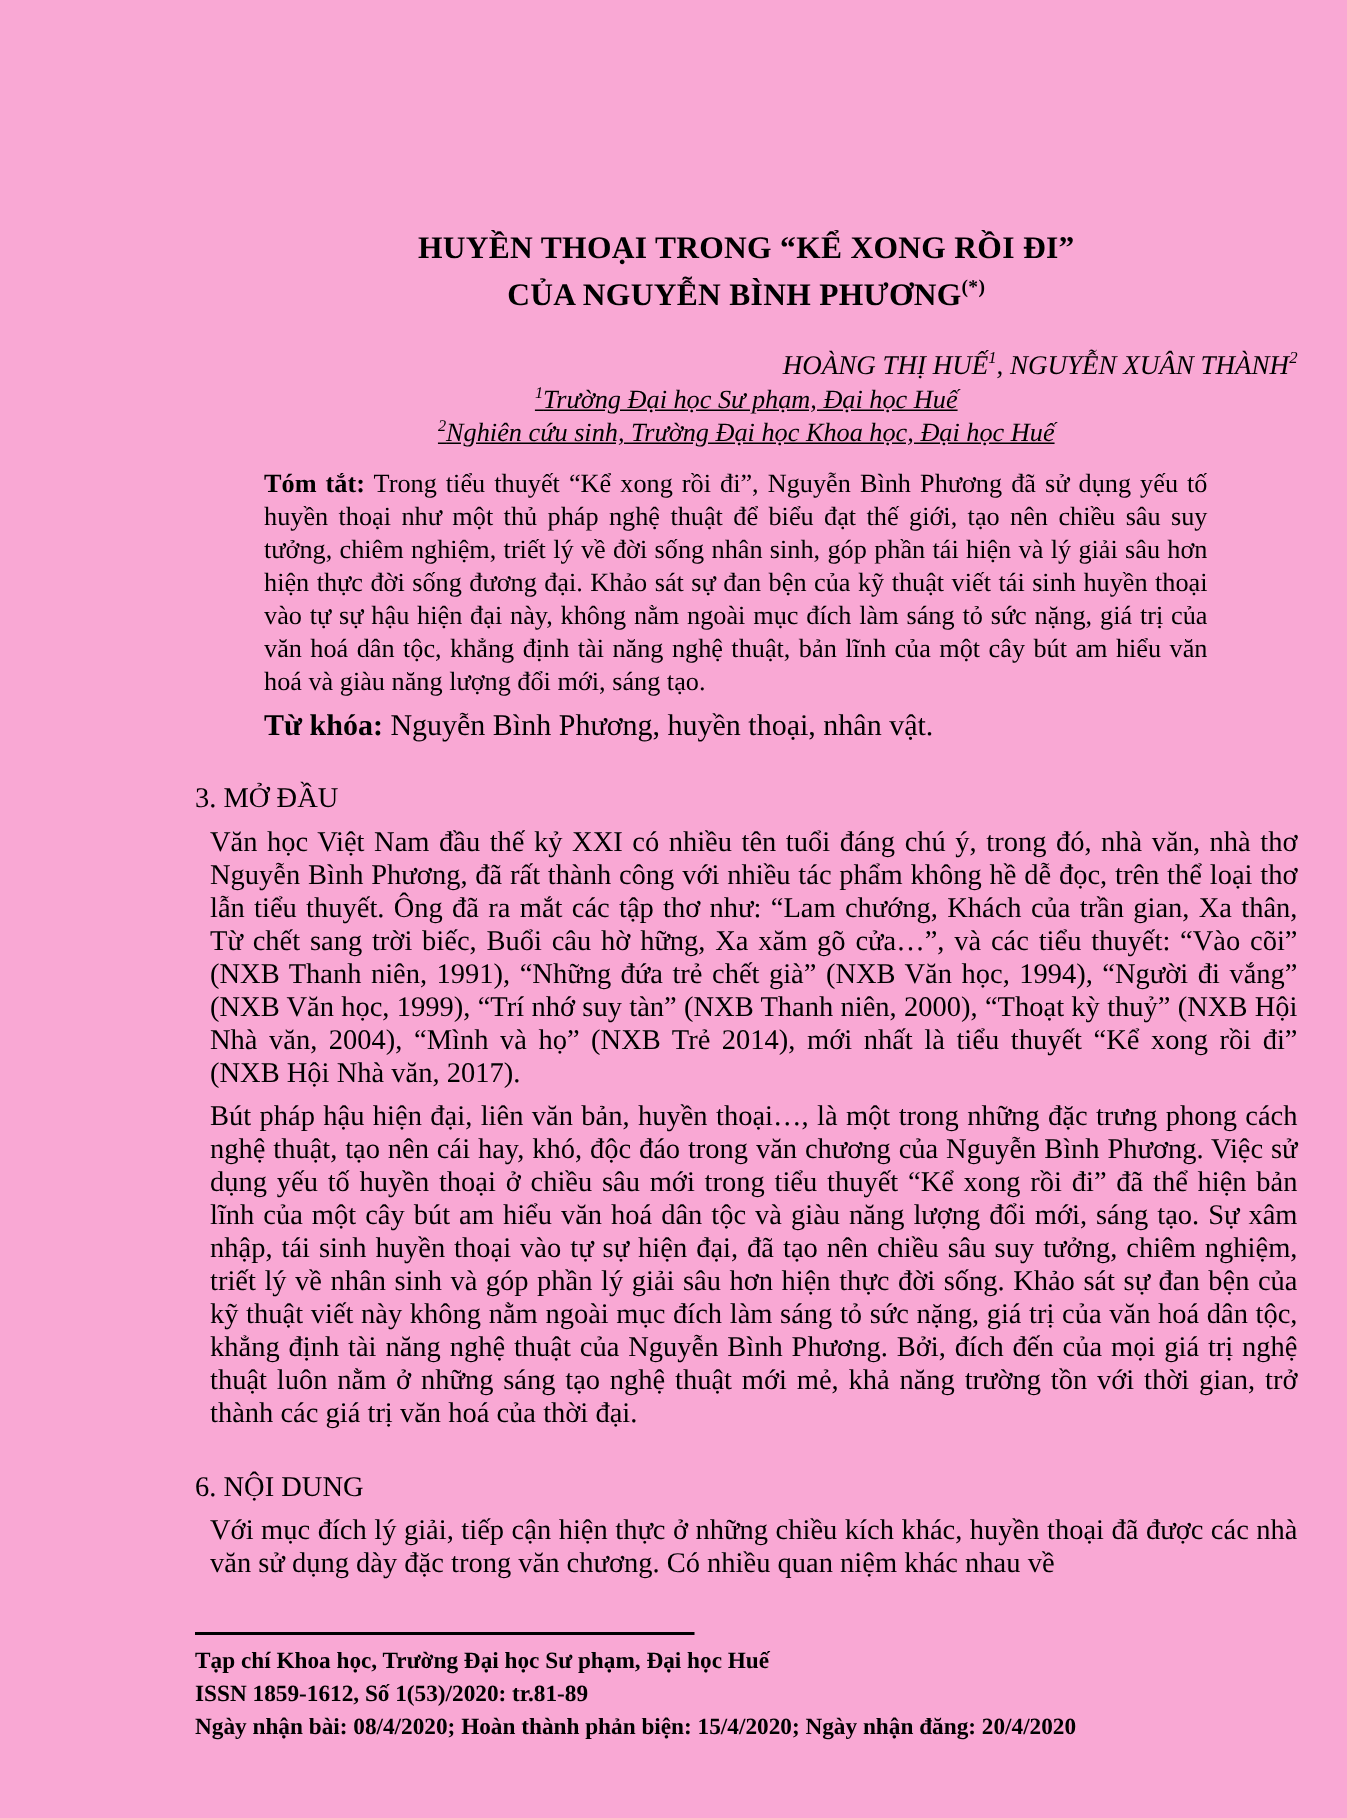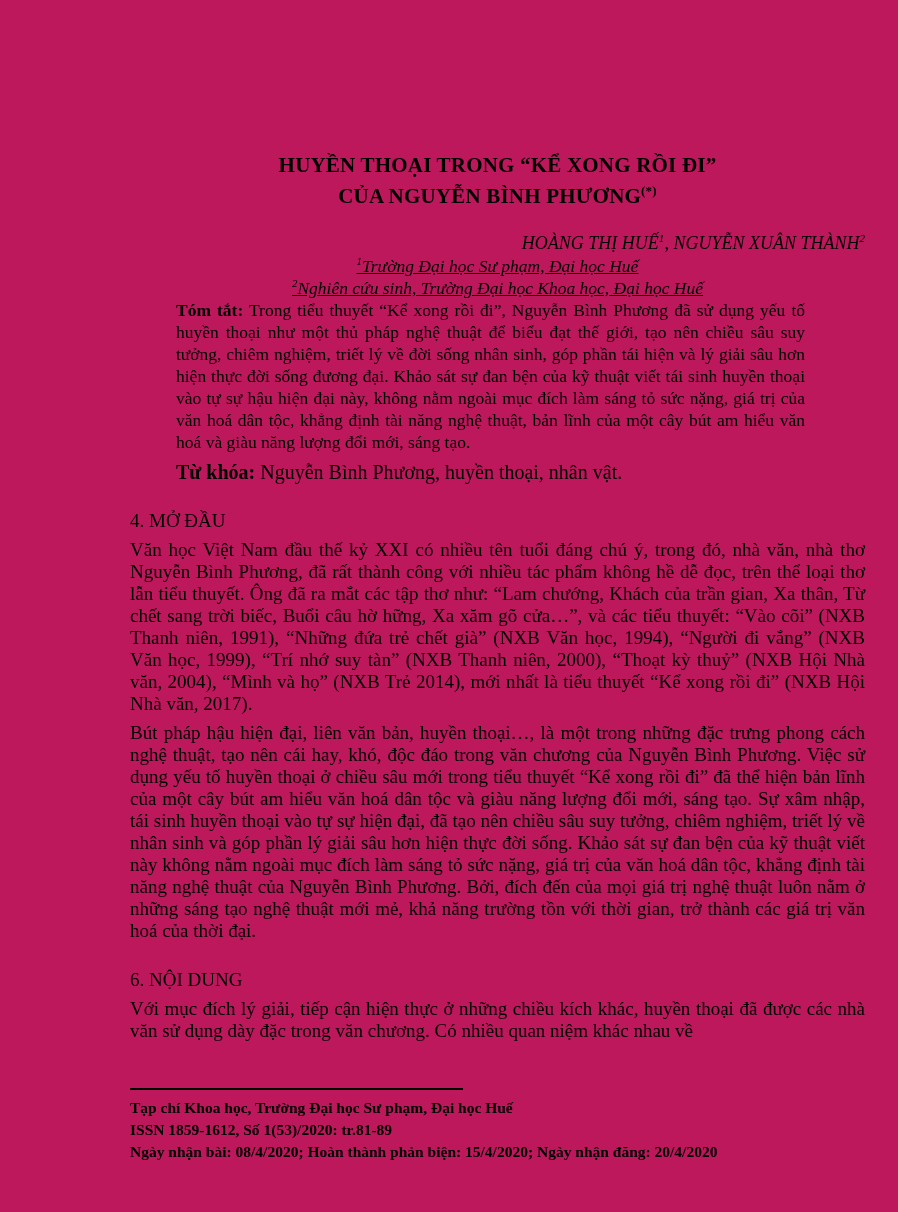--- a/index.html
+++ b/index.html
@@ -1,20 +1,20 @@
 <!DOCTYPE html>
 <html><head>
 <meta charset="utf-8">
 <style>
   html, body { margin: 0; padding: 0; background: #ffffff; }
   .page {
     position: relative;
     width: 898px;
     height: 1212px;
-    background: #be185d;
+    background: #f9a8d4;
     color: #000000;
     font-family: "Liberation Serif", "DejaVu Serif", serif;
     overflow: hidden;
   }
   .content {
     position: absolute;
     left: 130px;
     top: 0;
     width: 735px;
     padding-top: 150px;
@@ -35,40 +35,40 @@
     line-height: 23px;
   }
   .affil {
     text-align: center;
     font-style: italic;
     font-size: 17.5px;
     line-height: 22px;
     text-decoration: underline;
   }
   .abstract {
-    margin: 0 60px 0 46px;
+    margin: 12px 60px 0 46px;
     text-align: justify;
     font-size: 17.5px;
     line-height: 22px;
   }
   .keywords {
     margin: 8px 60px 0 46px;
     text-align: justify;
     font-size: 20px;
     line-height: 22px;
   }
   .b { font-weight: bold; }
   h2.heading {
     margin: 26px 0 0 0;
     font-size: 19px;
     font-weight: normal;
     line-height: 23px;
   }
   p.para {
-    margin: 7px 0 0 0;
+    margin: 7px 0 0 10px;
     text-align: justify;
     font-size: 19px;
     line-height: 22px;
   }
   .footnote {
     position: absolute;
     left: 130px;
     top: 1088px;
     width: 735px;
     font-size: 15.5px;
@@ -100,21 +100,21 @@
     <div class="abstract">
       <span class="b">Tóm tắt:</span>
       <span>Trong tiểu thuyết “Kể xong rồi đi”, Nguyễn Bình Phương đã sử dụng yếu tố huyền thoại như một thủ pháp nghệ thuật để biểu đạt thế giới, tạo nên chiều sâu suy tưởng, chiêm nghiệm, triết lý về đời sống nhân sinh, góp phần tái hiện và lý giải sâu hơn hiện thực đời sống đương đại. Khảo sát sự đan bện của kỹ thuật viết tái sinh huyền thoại vào tự sự hậu hiện đại này, không nằm ngoài mục đích làm sáng tỏ sức nặng, giá trị của văn hoá dân tộc, khẳng định tài năng nghệ thuật, bản lĩnh của một cây bút am hiểu văn hoá và giàu năng lượng đổi mới, sáng tạo.</span>
     </div>
 
     <div class="keywords">
       <span class="b">Từ khóa:</span>
       <span>Nguyễn Bình Phương, huyền thoại, nhân vật.</span>
     </div>
 
-    <h2 class="heading">4. MỞ ĐẦU</h2>
+    <h2 class="heading">3. MỞ ĐẦU</h2>
     <p class="para">Văn học Việt Nam đầu thế kỷ XXI có nhiều tên tuổi đáng chú ý, trong đó, nhà văn, nhà thơ Nguyễn Bình Phương, đã rất thành công với nhiều tác phẩm không hề dễ đọc, trên thể loại thơ lẫn tiểu thuyết. Ông đã ra mắt các tập thơ như: “Lam chướng, Khách của trần gian, Xa thân, Từ chết sang trời biếc, Buổi câu hờ hững, Xa xăm gõ cửa…”, và các tiểu thuyết: “Vào cõi” (NXB Thanh niên, 1991), “Những đứa trẻ chết già” (NXB Văn học, 1994), “Người đi vắng” (NXB Văn học, 1999), “Trí nhớ suy tàn” (NXB Thanh niên, 2000), “Thoạt kỳ thuỷ” (NXB Hội Nhà văn, 2004), “Mình và họ” (NXB Trẻ 2014), mới nhất là tiểu thuyết “Kể xong rồi đi” (NXB Hội Nhà văn, 2017).</p>
     <p class="para">Bút pháp hậu hiện đại, liên văn bản, huyền thoại…, là một trong những đặc trưng phong cách nghệ thuật, tạo nên cái hay, khó, độc đáo trong văn chương của Nguyễn Bình Phương. Việc sử dụng yếu tố huyền thoại ở chiều sâu mới trong tiểu thuyết “Kể xong rồi đi” đã thể hiện bản lĩnh của một cây bút am hiểu văn hoá dân tộc và giàu năng lượng đổi mới, sáng tạo. Sự xâm nhập, tái sinh huyền thoại vào tự sự hiện đại, đã tạo nên chiều sâu suy tưởng, chiêm nghiệm, triết lý về nhân sinh và góp phần lý giải sâu hơn hiện thực đời sống. Khảo sát sự đan bện của kỹ thuật viết này không nằm ngoài mục đích làm sáng tỏ sức nặng, giá trị của văn hoá dân tộc, khẳng định tài năng nghệ thuật của Nguyễn Bình Phương. Bởi, đích đến của mọi giá trị nghệ thuật luôn nằm ở những sáng tạo nghệ thuật mới mẻ, khả năng trường tồn với thời gian, trở thành các giá trị văn hoá của thời đại.</p>
 
     <h2 class="heading">6. NỘI DUNG</h2>
     <p class="para">Với mục đích lý giải, tiếp cận hiện thực ở những chiều kích khác, huyền thoại đã được các nhà văn sử dụng dày đặc trong văn chương. Có nhiều quan niệm khác nhau về</p>
 
   </div>
 
   <div class="footnote">
     <div class="rule"></div>

